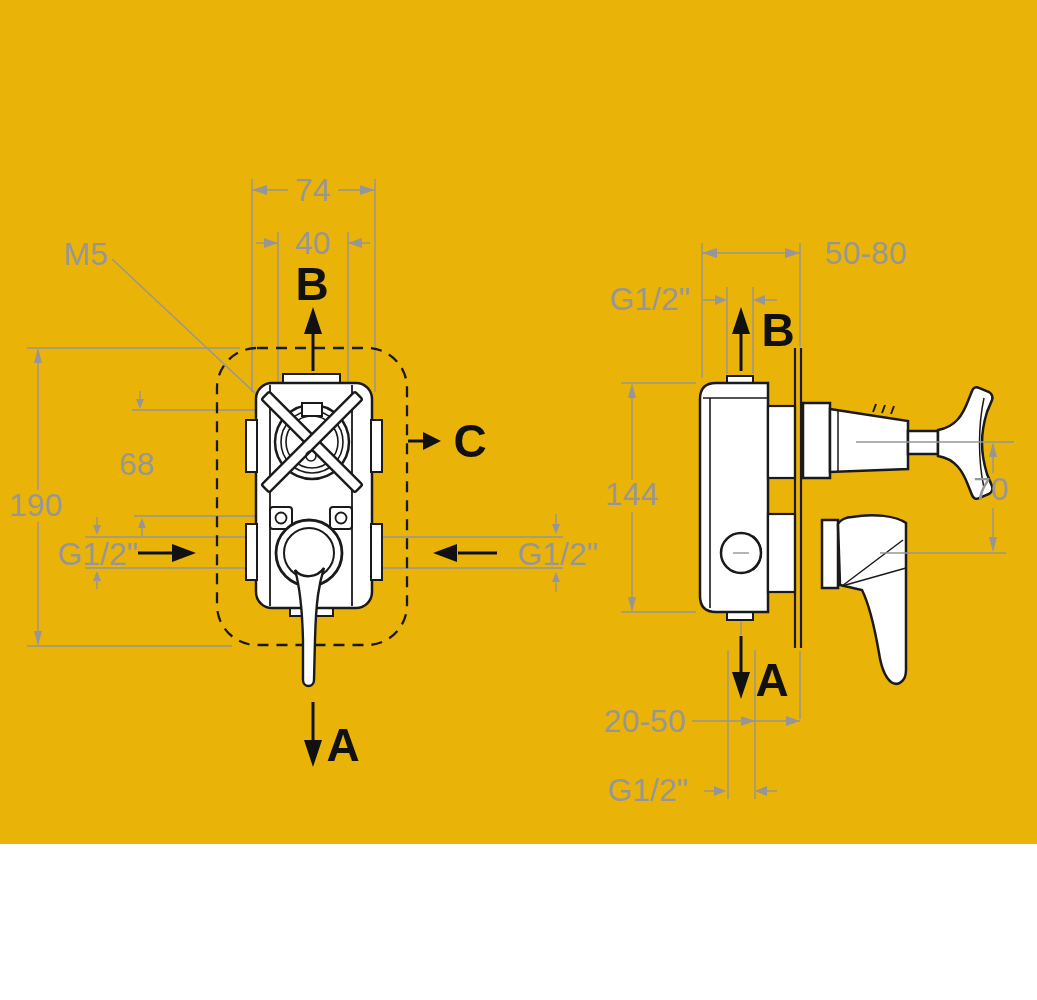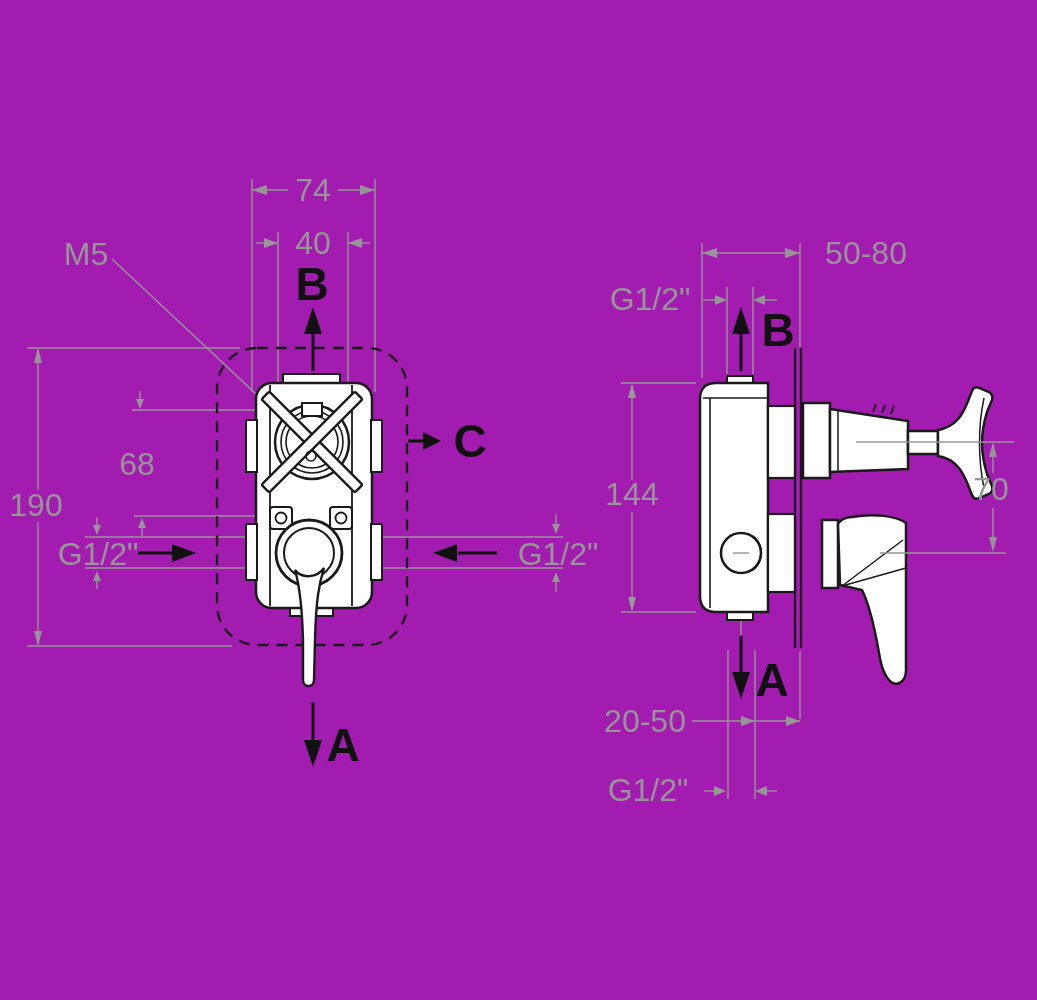--- a/index.html
+++ b/index.html
@@ -1,16 +1,16 @@
 <!DOCTYPE html>
 <html><head>
 <meta charset="utf-8">
 <style>
   html,body{margin:0;padding:0;background:#ffffff;}
-  .stage{position:relative;width:1037px;height:1000px;background:#a21caf;overflow:hidden;
+  .stage{position:relative;width:1037px;height:844px;background:#eab308;overflow:hidden;
          font-family:"Liberation Sans","DejaVu Sans",sans-serif;}
   svg{display:block}
   text{font-family:"Liberation Sans","DejaVu Sans",sans-serif;}
   .dimtxt{fill:#969696;font-size:32px;}
   .sectxt{fill:#111111;font-size:46px;font-weight:600;}
   .dln{stroke:#969696;stroke-width:1.4;fill:none;}
   .dar{fill:#969696;stroke:none;}
   .blk{stroke:#1a1a1a;fill:none;}
   .blkf{stroke:#1a1a1a;fill:#ffffff;}
   .sar{fill:#111111;stroke:none;}

